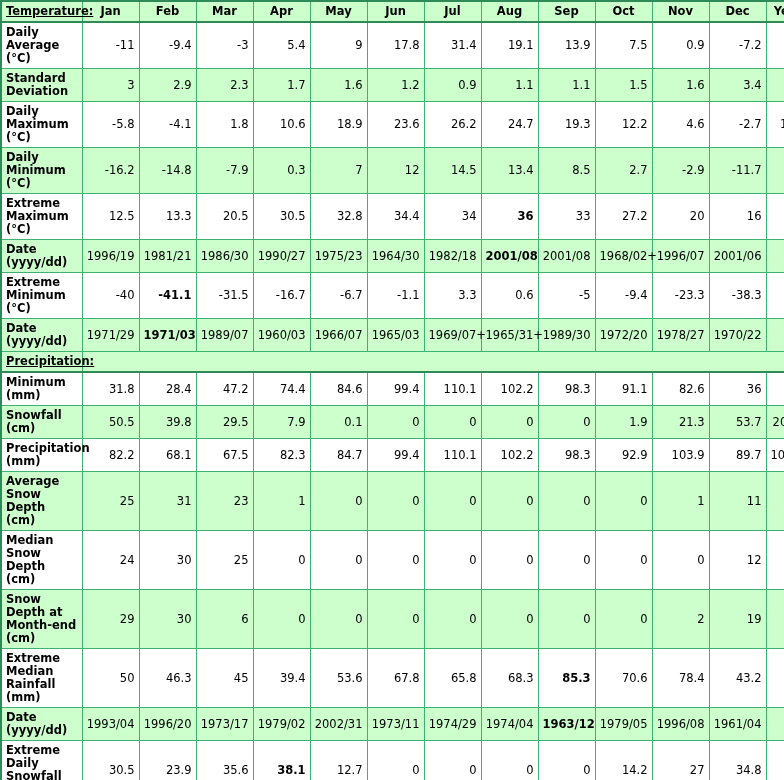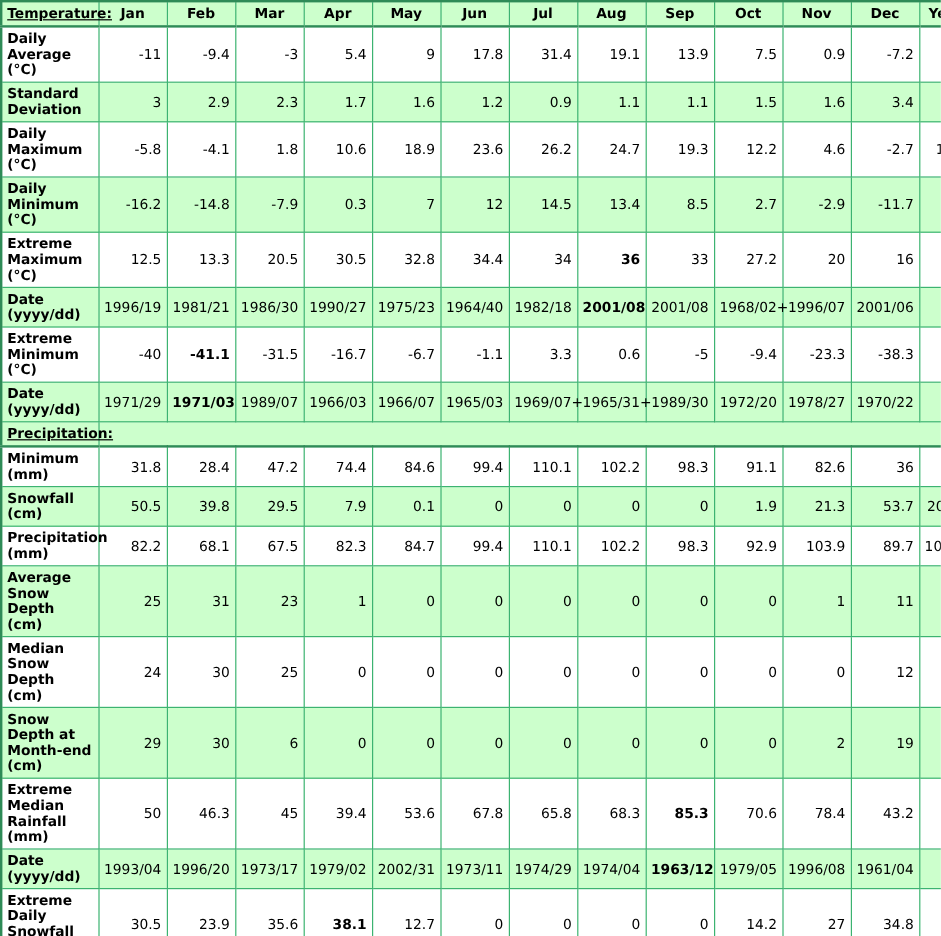--- a/index.html
+++ b/index.html
@@ -198,21 +198,21 @@
         <td class="val">16</td>
         <td class="val">&nbsp;</td>
       </tr>
       <tr class="green">
         <td class="label">Date (yyyy/dd)</td>
         <td class="val">1996/19</td>
         <td class="val">1981/21</td>
         <td class="val">1986/30</td>
         <td class="val">1990/27</td>
         <td class="val">1975/23</td>
-        <td class="val">1964/40</td>
+        <td class="val">1964/30</td>
         <td class="val">1982/18</td>
         <td class="val b">2001/08</td>
         <td class="val">2001/08</td>
         <td class="val">1968/02+</td>
         <td class="val">1996/07</td>
         <td class="val">2001/06</td>
         <td class="val">&nbsp;</td>
       </tr>
       <tr class="white">
         <td class="label">Extreme Minimum (°C)</td>
@@ -228,21 +228,21 @@
         <td class="val">-9.4</td>
         <td class="val">-23.3</td>
         <td class="val">-38.3</td>
         <td class="val">&nbsp;</td>
       </tr>
       <tr class="green">
         <td class="label">Date (yyyy/dd)</td>
         <td class="val">1971/29</td>
         <td class="val b">1971/03</td>
         <td class="val">1989/07</td>
-        <td class="val">1966/03</td>
+        <td class="val">1960/03</td>
         <td class="val">1966/07</td>
         <td class="val">1965/03</td>
         <td class="val">1969/07+</td>
         <td class="val">1965/31+</td>
         <td class="val">1989/30</td>
         <td class="val">1972/20</td>
         <td class="val">1978/27</td>
         <td class="val">1970/22</td>
         <td class="val">&nbsp;</td>
       </tr>

